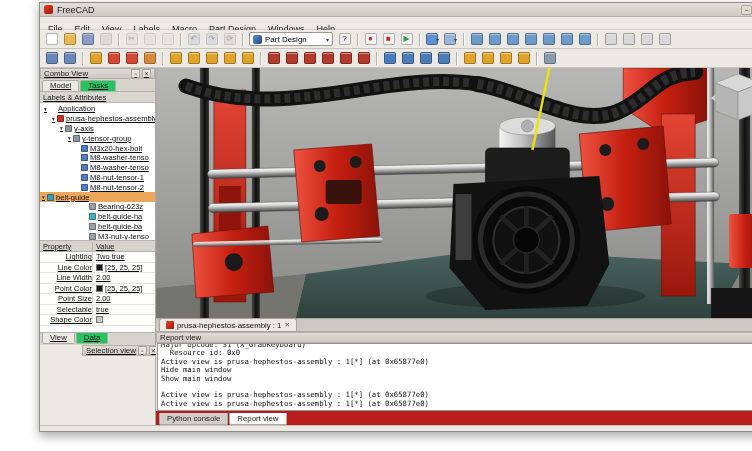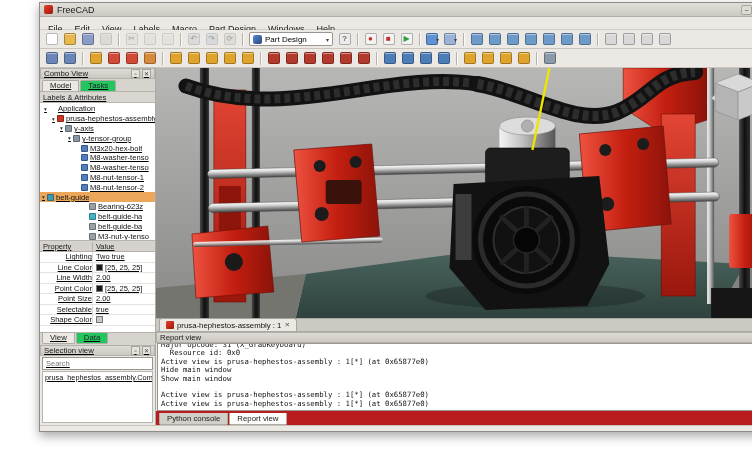--- a/index.html
+++ b/index.html
@@ -60,21 +60,21 @@
   .tree-ic{width:7px;height:7px;flex:none;border-radius:1px;margin-right:2px;border:1px solid rgba(0,0,0,.3);}
   .tree-lb{overflow:hidden;text-overflow:clip;}
   .prop-grid{flex:none;background:#fff;overflow:hidden;}
   .prop-row{display:flex;height:10.5px;font-size:7.5px;align-items:center;border-bottom:1px solid #e6e3df;background:#fff;color:#111;}
   .prop-row.prop-head{background:#d6d2cd;border-bottom:1px solid #b4b0aa;color:#222;height:11px;}
   .prop-name{width:46%;padding-left:3px;border-right:1px solid #dedbd7;overflow:hidden;white-space:nowrap;}
   .prop-head .prop-name{border-right:1px solid #b4b0aa;}
   .prop-val{flex:1;padding-left:3px;display:flex;align-items:center;gap:2px;overflow:hidden;white-space:nowrap;}
   #prop-rows{height:80px;overflow:hidden;text-align:right;}
   .swatch{width:7px;height:7px;border:1px solid #777;flex:none;}
-  .selection-view{flex:1;display:flex;flex-direction:column;min-height:0;}
+  .selection-view{flex:1;display:flex;min-height:0;padding-left:42px;}
   .search{height:13px;margin:1px 2px;border:1px solid #9a968f;background:#fff;font-size:7.5px;
     padding:0 3px;font-family:"Liberation Sans",sans-serif;}
   .sel-list{flex:1;background:#fff;border:1px solid #b8b4ae;margin:0 2px 2px 2px;overflow:hidden;}
   .sel-item{font-size:7.3px;padding:1px 2px;white-space:nowrap;color:#111;}
   
   .viewport{flex:1;position:relative;min-height:0;background:#9a9a9a;overflow:hidden;}
   .viewport svg{position:absolute;inset:0;width:100%;height:100%;}
   
   .mdi-bar{height:14px;flex:none;background:#ccc8c2;border-top:1px solid #aca8a2;border-bottom:1px solid #aca8a2;
     display:flex;align-items:flex-end;padding-left:3px;}

